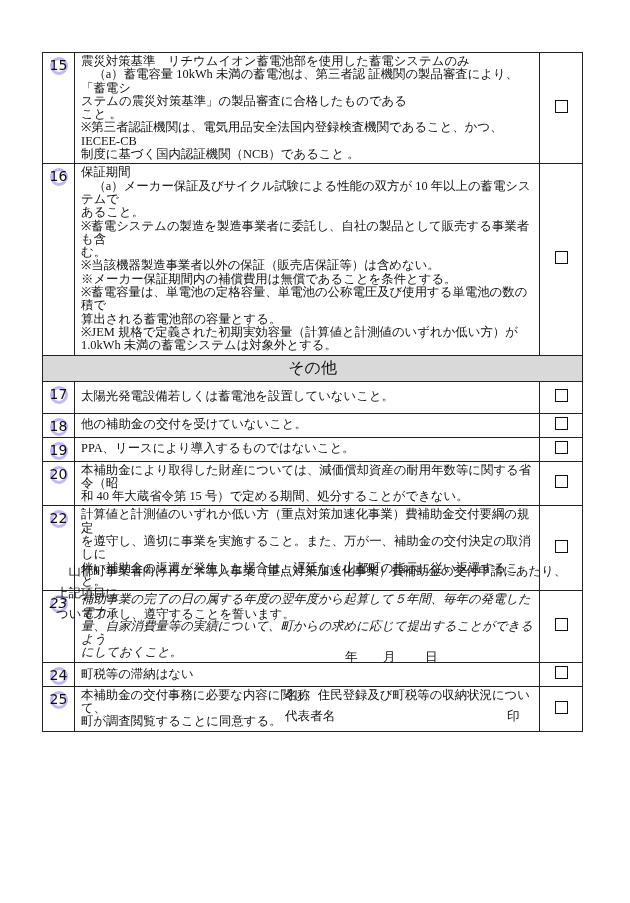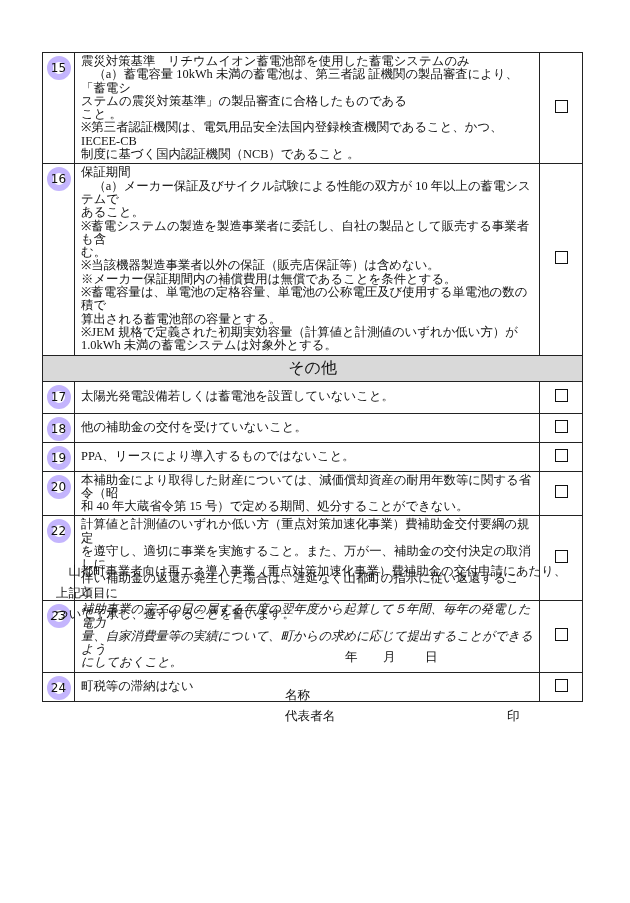--- a/index.html
+++ b/index.html
@@ -13,23 +13,23 @@
     position:absolute; left:42px; top:52px; width:540px;
     border-collapse:collapse; table-layout:fixed;
   }
   table.checklist td { border:1px solid #222; }
   col.c-num   { width:32px; }
   col.c-text  { width:465px; }
   col.c-check { width:43px; }
 
   .num-cell  { text-align:center; vertical-align:top; padding-top:3px; }
   .circle {
-    display:inline-flex; align-items:flex-start; justify-content:center;
-    width:12px; height:12px; border:6px solid #c4b5fd; border-radius:50%;
-    font-size:12px; line-height:1; font-family:"DejaVu Sans",sans-serif;
+    display:inline-flex; align-items:flex-end; justify-content:center;
+    width:12px; height:12px; border:3px solid #c4b5fd; border-radius:50%;
+    font-size:14px; line-height:1; font-family:"DejaVu Sans",sans-serif;
   }
   .text-cell {
     font-size:12.4px; line-height:13.3px; letter-spacing:0;
     padding:2px 1px 2px 6px; vertical-align:middle; white-space:pre-line;
   }
   .check-cell { text-align:center; vertical-align:middle; }
   .checkbox {
     display:inline-block; width:11px; height:11px;
     border:1.7px solid #111; background:#fff; box-sizing:content-box;
   }
@@ -175,20 +175,30 @@
     <tr class="r24">
       <td class="num-cell">
         <span class="circle">
               <span>24</span>
             </span>
       </td>
       <td class="text-cell">町税等の滞納はない</td>
       <td class="check-cell"><span class="checkbox"></span></td>
     </tr>
 
+    <tr class="r25">
+      <td class="num-cell">
+        <span class="circle">
+              <span>25</span>
+            </span>
+      </td>
+      <td class="text-cell">本補助金の交付事務に必要な内容に関し、住民登録及び町税等の収納状況について、
+町が調査閲覧することに同意する。</td>
+      <td class="check-cell"><span class="checkbox"></span></td>
+    </tr>
   </tbody>
     </table>
 
   <p class="declaration">　山都町事業者向け再エネ導入事業（重点対策加速化事業）費補助金の交付申請にあたり、上記項目に
 ついて了承し、遵守することを誓います。</p>
 
   <span class="sig sig-year">年</span>
   <span class="sig sig-month">月</span>
   <span class="sig sig-day">日</span>
 

